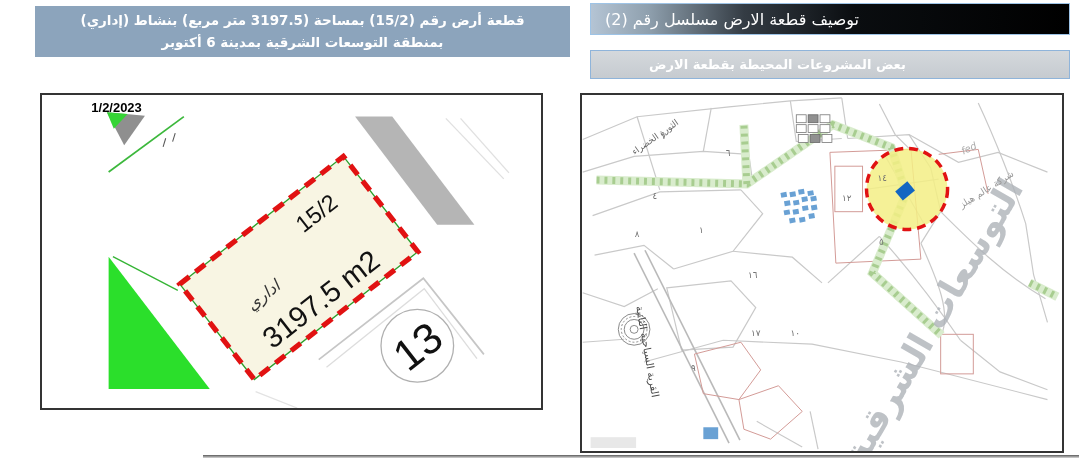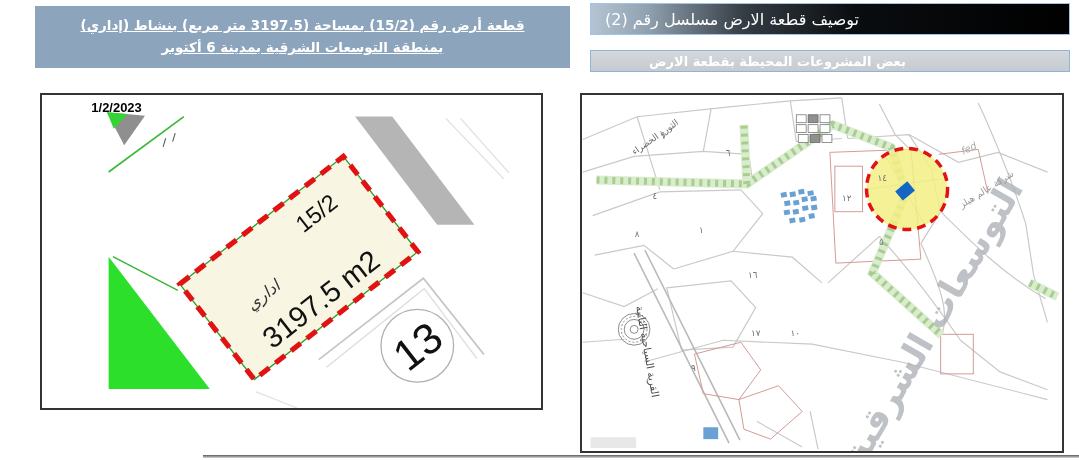--- a/index.html
+++ b/index.html
@@ -1,28 +1,28 @@
 <!DOCTYPE html>
 <html lang="ar" style="--accent-red: #e11212; --plot-fill: #f8f5e3; --highlight-yellow: #f3ee85; --marker-blue: #1366c2; --green-area: #2bdf2b; --header-blue: #8ca4bc; --bar-gray: #c6cbd0;"><head>
 <meta charset="utf-8">
 <style>
   html,body{margin:0;padding:0;background:#fff;}
   .slide{position:relative;width:1079px;height:460px;background:#fff;overflow:hidden;
          font-family:"DejaVu Sans",sans-serif;}
 
   
-  .left-header{position:absolute;left:35px;top:6px;width:535px;height:62px;
+  .left-header{position:absolute;left:35px;top:6px;width:535px;height:51px;
     background:var(--header-blue,#8ca4bc);color:#fff;font-weight:bold;font-size:13.5px;
     display:flex;align-items:center;justify-content:center;text-align:center;
-    line-height:1.6;padding:0 26px;box-sizing:border-box;text-decoration:underline;}
+    line-height:1.6;padding:0 26px;box-sizing:border-box;}
   .right-title{position:absolute;left:590px;top:3px;width:480px;height:32px;
     background:linear-gradient(90deg,#b4c4d4 0%,#8fa0ae 12%,#343c44 32%,#0a0d10 55%,#000 100%);
     border:1px solid #9dc3e6;box-sizing:border-box;color:#fff;font-size:16px;
     display:flex;align-items:center;justify-content:flex-end;padding:12px 14px;}
-  .right-subtitle{position:absolute;left:590px;top:50px;width:480px;height:22px;
+  .right-subtitle{position:absolute;left:590px;top:50px;width:480px;height:29px;
     background:linear-gradient(#d4d8dc,var(--bar-gray,#c6cbd0));
     border:1px solid #8fb4da;box-sizing:border-box;color:#fff;font-weight:bold;font-size:13px;
     display:flex;align-items:center;justify-content:flex-end;padding:4px 58px;text-align:center;}
 
   
   .map-box{position:absolute;background:#fff;border:2px solid #343434;box-sizing:border-box;}
   .left-map{left:40px;top:93px;width:503px;height:317px;}
   .right-map{left:580px;top:93px;width:484px;height:360px;}
   .map-box svg{display:block;width:100%;height:100%;}
 

